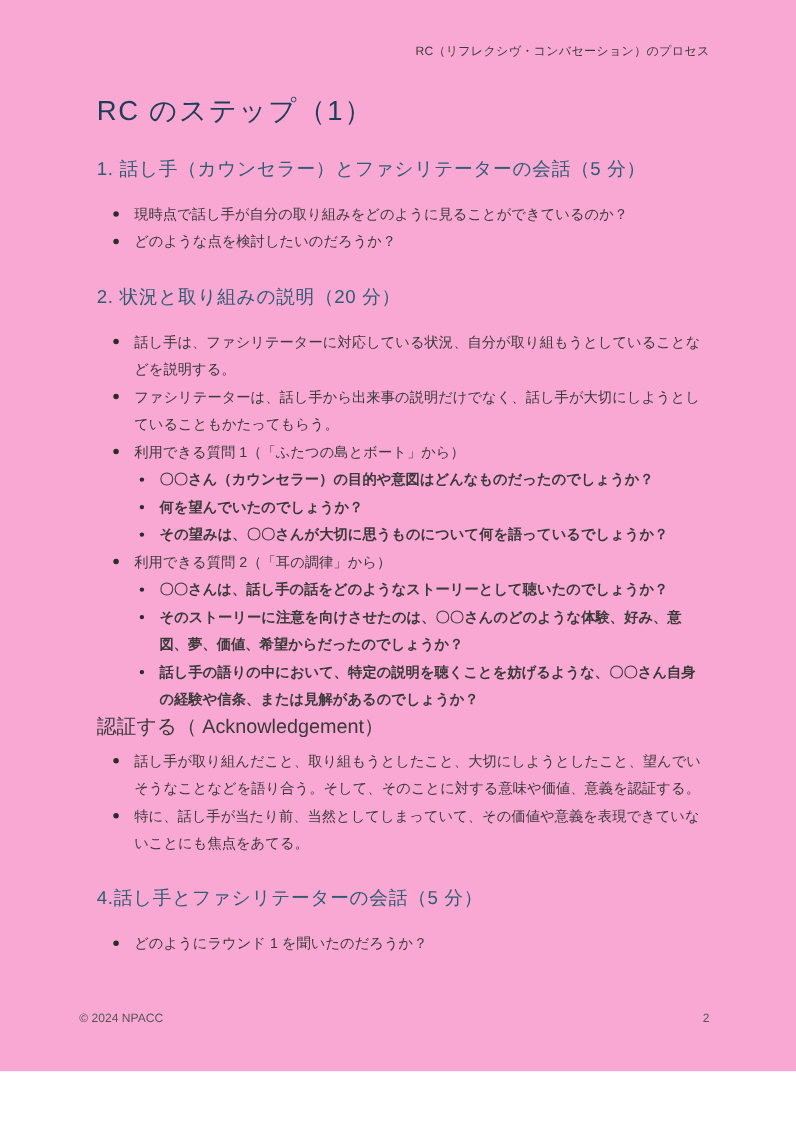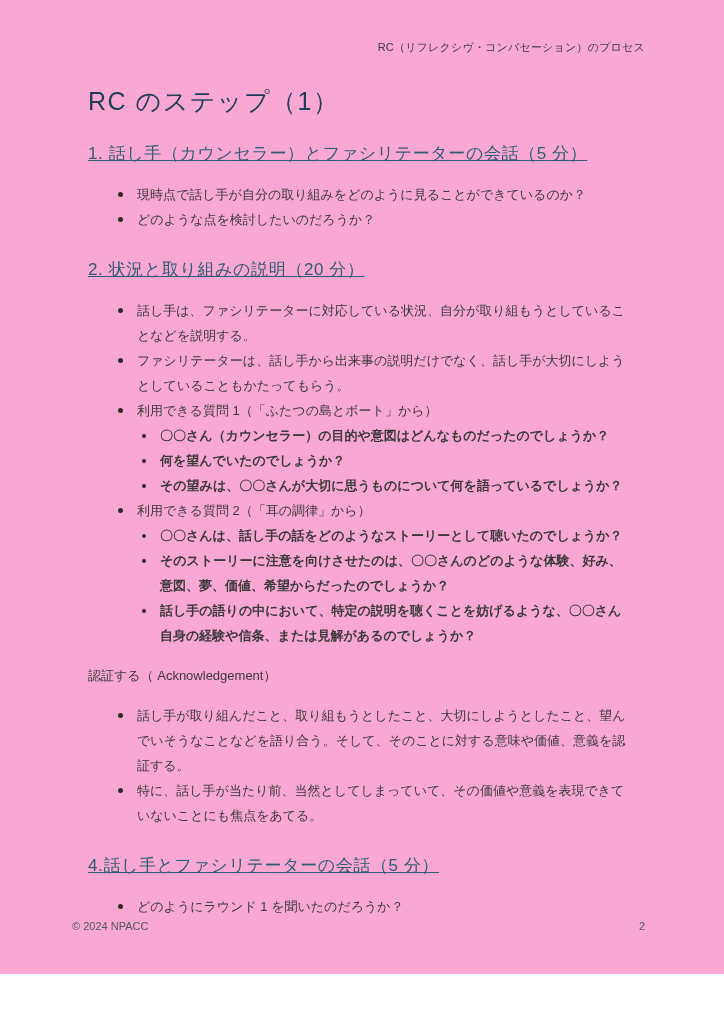--- a/index.html
+++ b/index.html
@@ -33,31 +33,30 @@
     color: var(--title-color, #1e3d58);
     letter-spacing: 1.5px;
   }
   h2.section-heading {
     margin: 26px 0 16px 0;
     font-size: 17px;
     line-height: 24px;
     font-weight: 400;
     color: var(--heading-color, #2e5c74);
     letter-spacing: 0.6px;
-    text-decoration: underline;
   }
   .section-intro {
     margin: 0 0 6px 0;
-    font-size: 13px;
+    font-size: 18px;
     line-height: 25px;
     color: var(--body-color, #3a3a3a);
   }
   ul.bullet-list {
     list-style: none;
-    margin: 15px;
+    margin: 0;
     padding: 0;
   }
   li.bullet-item {
     position: relative;
     font-size: 13px;
     line-height: 25px;
     color: var(--body-color, #3a3a3a);
   }
   li.level-1 { padding-left: 34px; }
   li.level-1::before {

